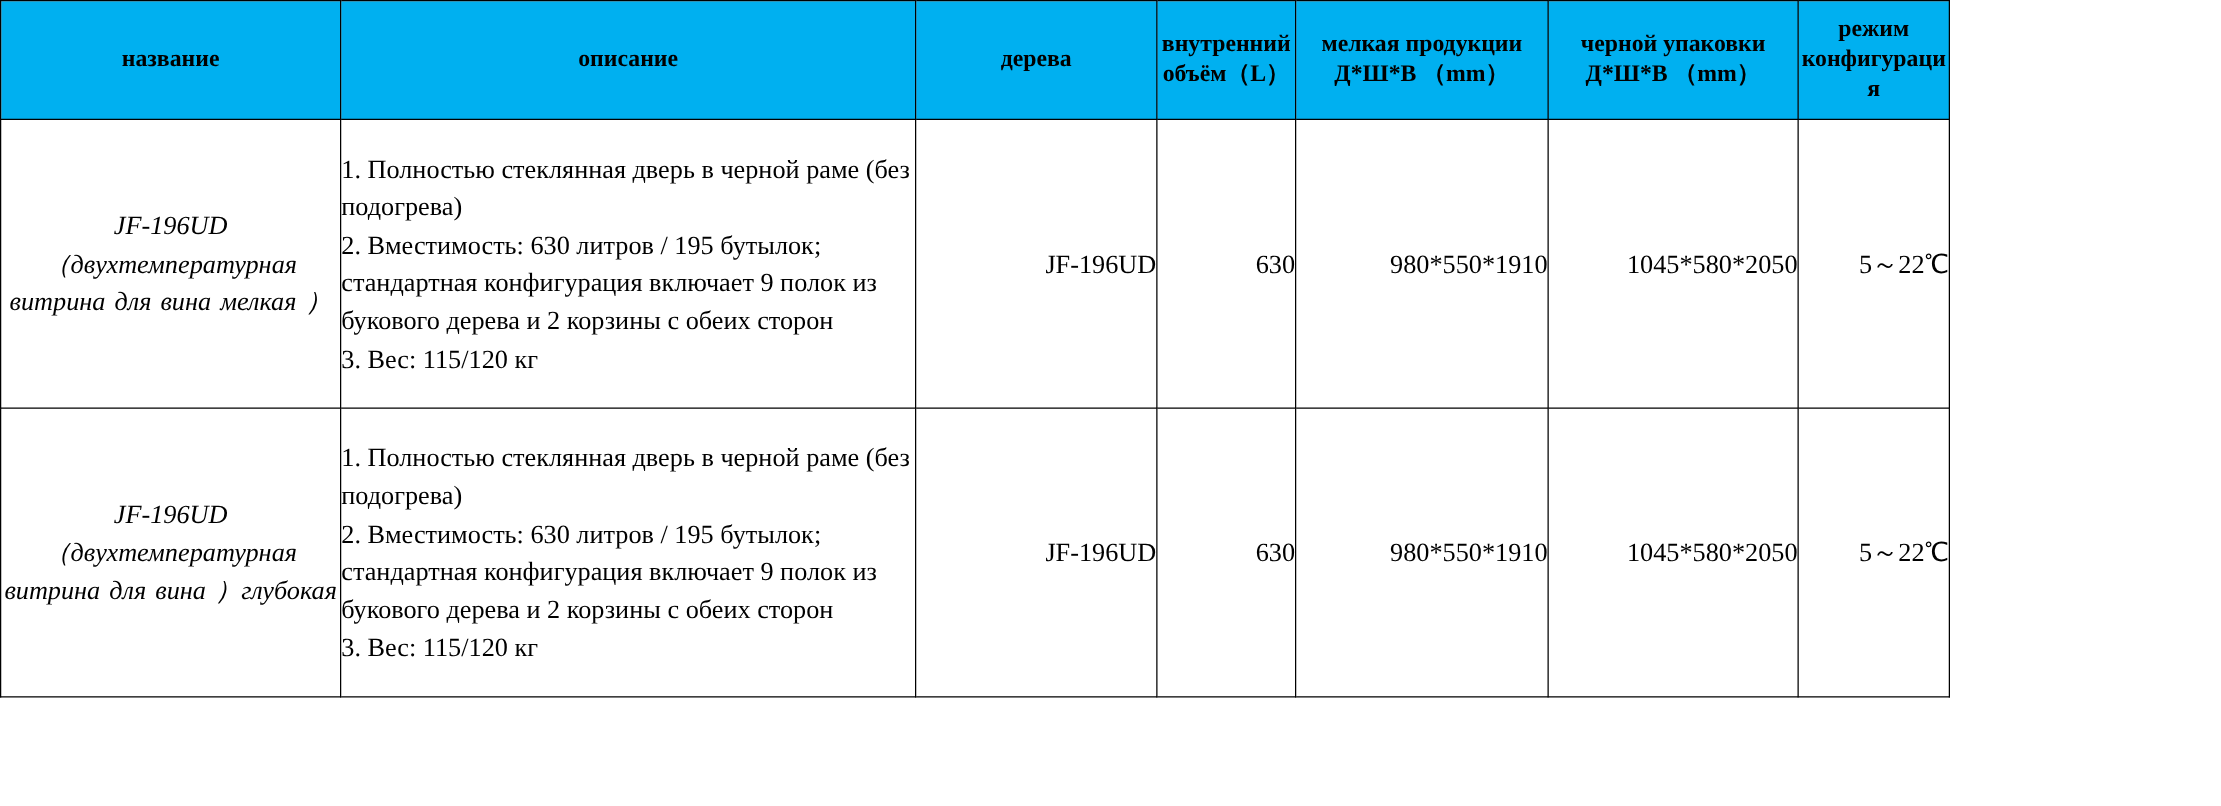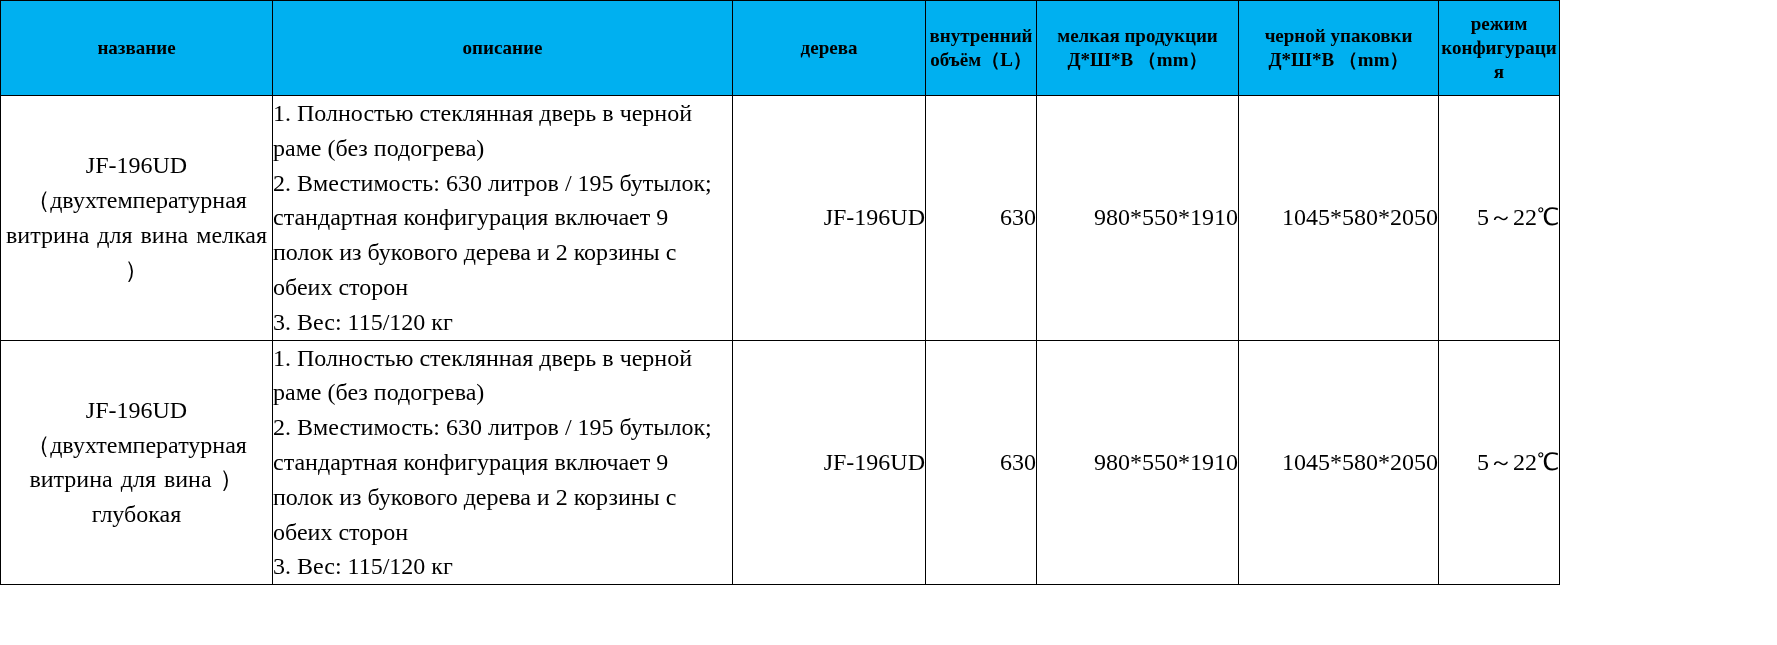--- a/index.html
+++ b/index.html
@@ -39,27 +39,28 @@
     line-height: 1.28;
     text-align: center;
     height: 94px;
     padding: 2px 4px;
   }
   th .hdr-text {
     display: block;
     word-wrap: break-word;
   }
   tbody td {
-    font-size: 24px;
+    font-size: 21px;
     line-height: 1.45;
     height: 230px;
   }
   td.c-name {
     text-align: center;
     padding: 4px 8px;
+    font-style: italic;
   }
   td.c-name .nm {
     display: block;
     word-spacing: 2px;
   }
   td.c-desc {
     text-align: left;
     padding: 6px 8px 6px 10px;
     vertical-align: middle;
   }

